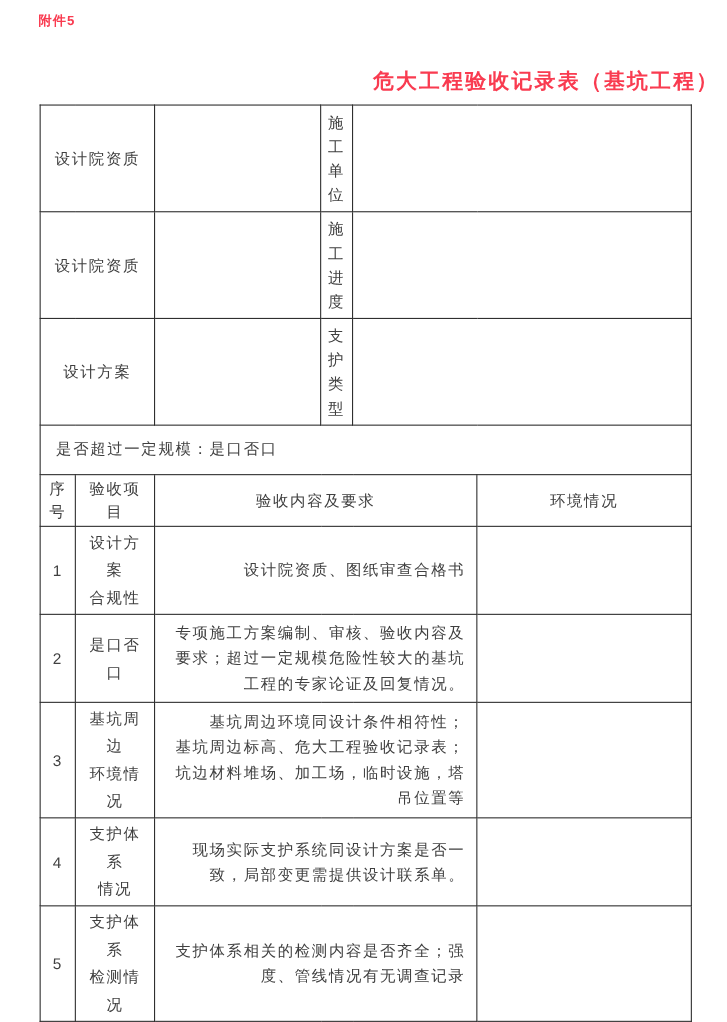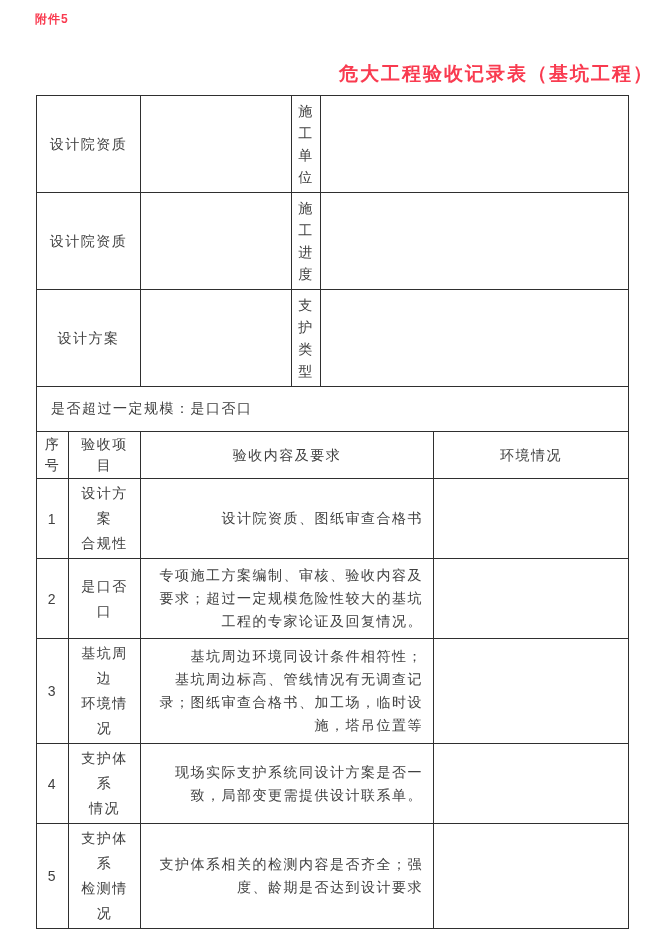--- a/index.html
+++ b/index.html
@@ -147,37 +147,37 @@
     <td class="item-label prewrap">是口否口</td>
     <td colspan="3" class="item-content prewrap">专项施工方案编制、审核、验收内容及要求；超过一定规模危险性较大的基坑工程的专家论证及回复情况。</td>
     <td class="fill"></td>
   </tr>
 
   <tr style="height:72px">
     <td class="c">3</td>
     <td class="item-label prewrap">基坑周边
 环境情况</td>
     <td colspan="3" class="item-content prewrap">基坑周边环境同设计条件相符性；
-基坑周边标高、管线情况有无调查记录；图纸审查合格书、加工场，临时设施，塔吊位置等</td>
+基坑周边标高、危大工程验收记录表；坑边材料堆场、加工场，临时设施，塔吊位置等</td>
     <td class="fill"></td>
   </tr>
 
   <tr style="height:65px">
     <td class="c">4</td>
     <td class="item-label prewrap">支护体系
 情况</td>
     <td colspan="3" class="item-content prewrap">现场实际支护系统同设计方案是否一致，局部变更需提供设计联系单。</td>
     <td class="fill"></td>
   </tr>
 
   <tr style="height:66px">
     <td class="c">5</td>
     <td class="item-label prewrap">支护体系
 检测情况</td>
-    <td colspan="3" class="item-content prewrap">支护体系相关的检测内容是否齐全；强度、龄期是否达到设计要求</td>
+    <td colspan="3" class="item-content prewrap">支护体系相关的检测内容是否齐全；强度、管线情况有无调查记录</td>
     <td class="fill"></td>
   </tr>
 
   <tr style="height:63px">
     <td class="c">6</td>
     <td class="item-label prewrap">土方开挖</td>
     <td colspan="3" class="item-content prewrap">有无严格按照方案出土；施工机械进场验收及操作人员持证情况是否符合；开挖后序施工工序是否及时跟进。</td>
     <td class="fill"></td>
   </tr>
 

